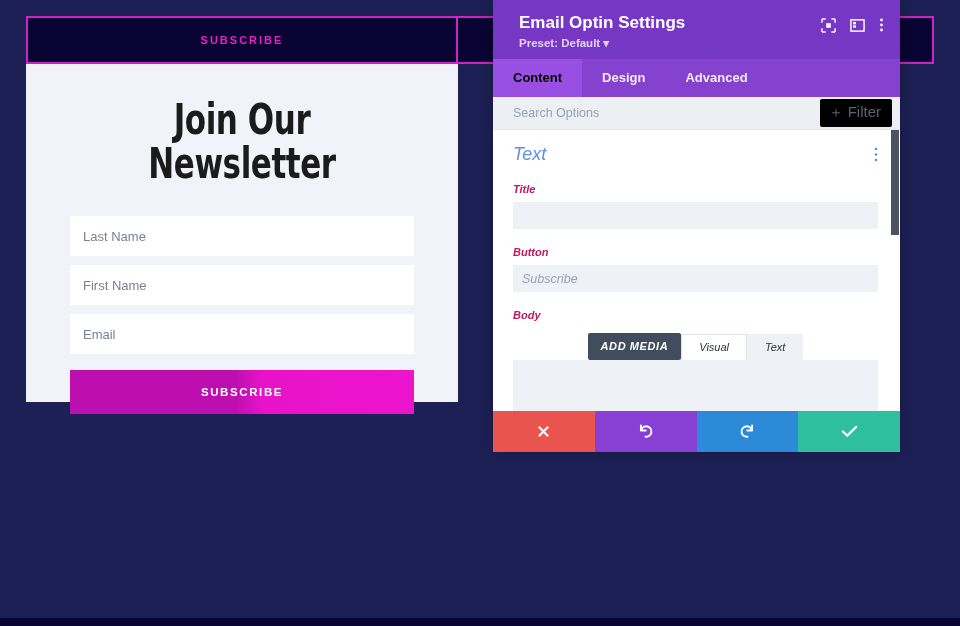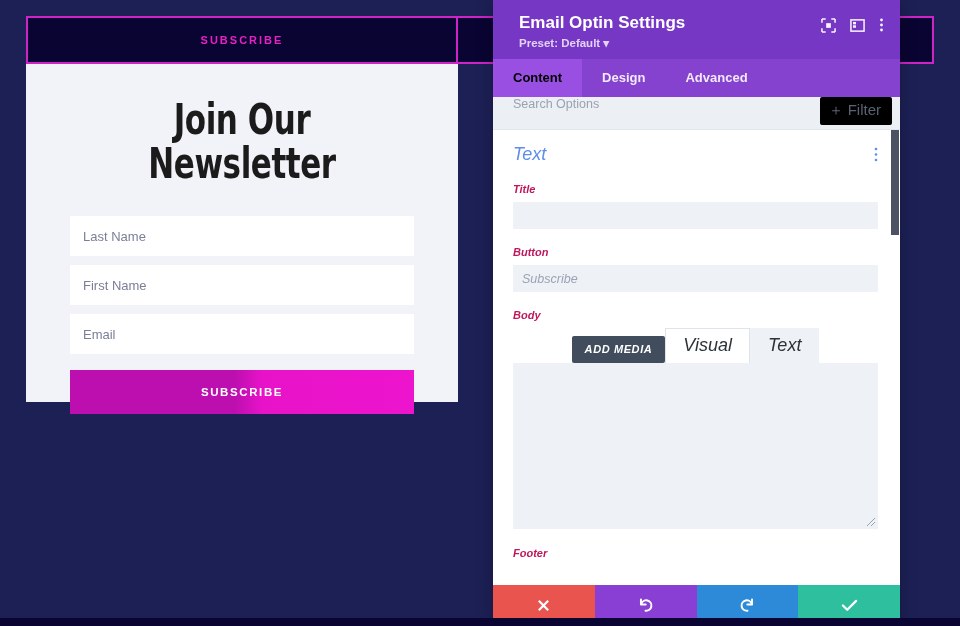--- a/index.html
+++ b/index.html
@@ -100,21 +100,21 @@
     font-size: 11.5px;
     font-weight: bold;
     letter-spacing: 1.6px;
   }
 
   
   .settings-panel {
     position: absolute;
     left: 493px; top: 0;
     width: 407px;
-    height: 626px;
+    height: 452px;
     background: #ffffff;
     display: flex;
     flex-direction: column;
     box-shadow: 0 0 16px rgba(0,0,0,0.28);
   }
 
   
   .panel-head {
     background: #7638c4;
     padding: 12px 16px 9px 26px;
@@ -160,21 +160,21 @@
   .panel-tab.active {
     background: #9a4fe3;
     color: #000000;
   }
 
   
   .search-row {
     background: #eceff4;
     height: 33px;
     display: flex;
-    align-items: flex-start;
+    align-items: center;
     justify-content: space-between;
     padding: 0 8px 0 20px;
     flex: none;
     border-bottom: 1px solid #e1e5ec;
   }
   .search-placeholder {
     color: #9aa1b1;
     font-size: 12.5px;
   }
   .filter-btn {
@@ -243,24 +243,25 @@
     color: #ffffff;
     font-size: 11px;
     font-weight: bold;
     letter-spacing: 0.6px;
     padding: 7px 13px 8px 13px;
     border-radius: 2px;
     cursor: pointer;
   }
   .editor-tabs { display: flex; }
   .editor-tab {
-    font-size: 18px;
+    font-size: 11px;
     color: #2c3338;
     padding: 6px 17px 7px 17px;
     cursor: pointer;
+    margin-top: 6px;
   }
   .editor-tab.inactive {
     background: #ffffff;
     border: 1px solid #dfe3ea;
     border-bottom: none;
   }
   .editor-tab.active {
     background: #eef1f6;
     border: 1px solid transparent;
     border-bottom: none;

